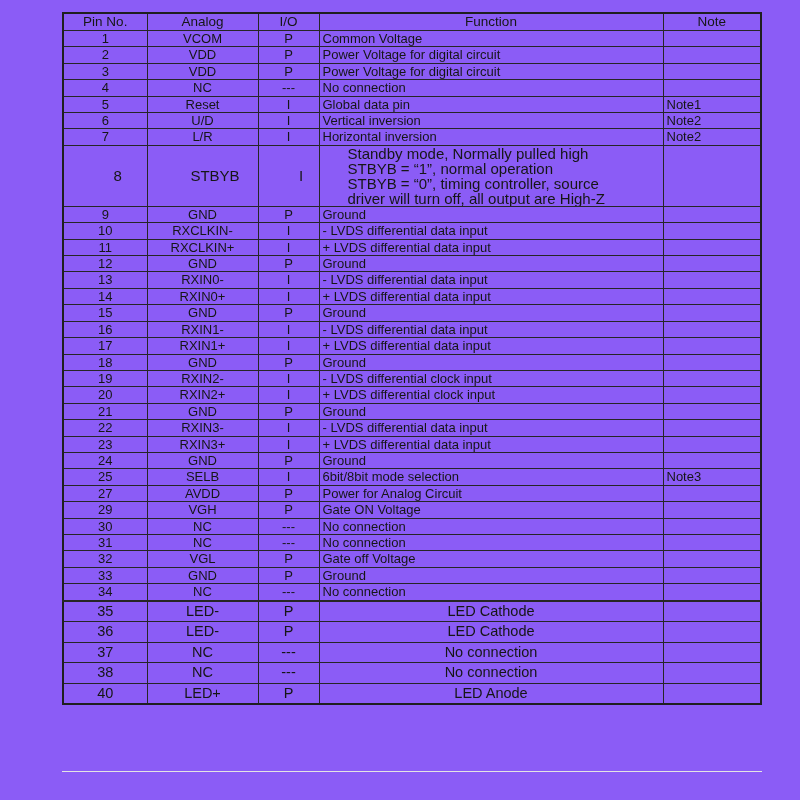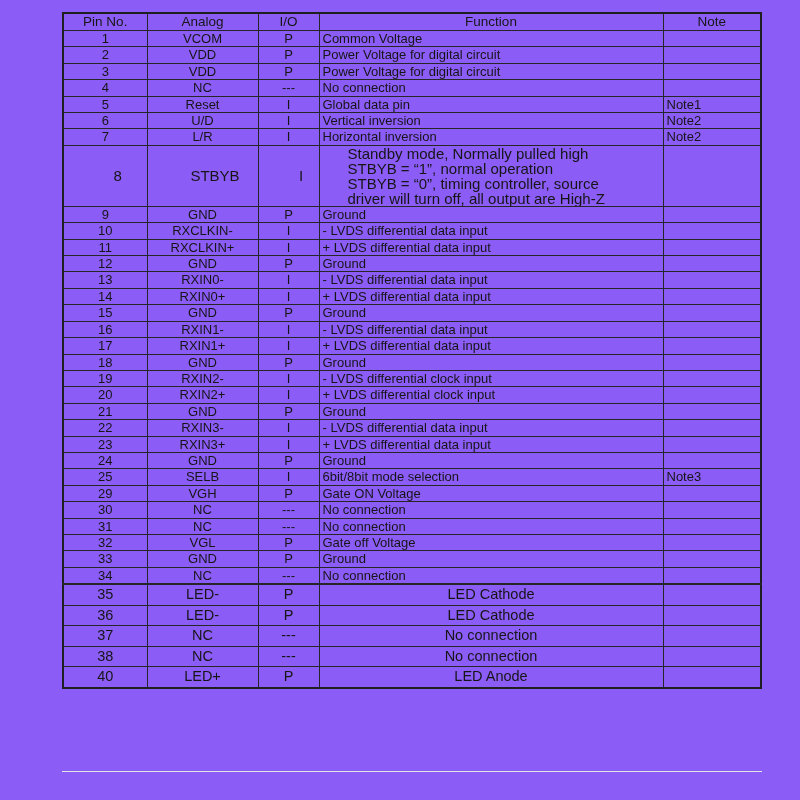--- a/index.html
+++ b/index.html
@@ -275,20 +275,27 @@
           <td class="l"></td>
         </tr>
         <tr class="std">
           <td class="c">25</td>
           <td class="c">SELB</td>
           <td class="c">I</td>
           <td class="l">6bit/8bit mode selection</td>
           <td class="l">Note3</td>
         </tr>
         <tr class="std">
+          <td class="c">27</td>
+          <td class="c">AVDD</td>
+          <td class="c">P</td>
+          <td class="l">Power for Analog Circuit</td>
+          <td class="l"></td>
+        </tr>
+        <tr class="std">
           <td class="c">29</td>
           <td class="c">VGH</td>
           <td class="c">P</td>
           <td class="l">Gate ON Voltage</td>
           <td class="l"></td>
         </tr>
         <tr class="std">
           <td class="c">30</td>
           <td class="c">NC</td>
           <td class="c">---</td>

